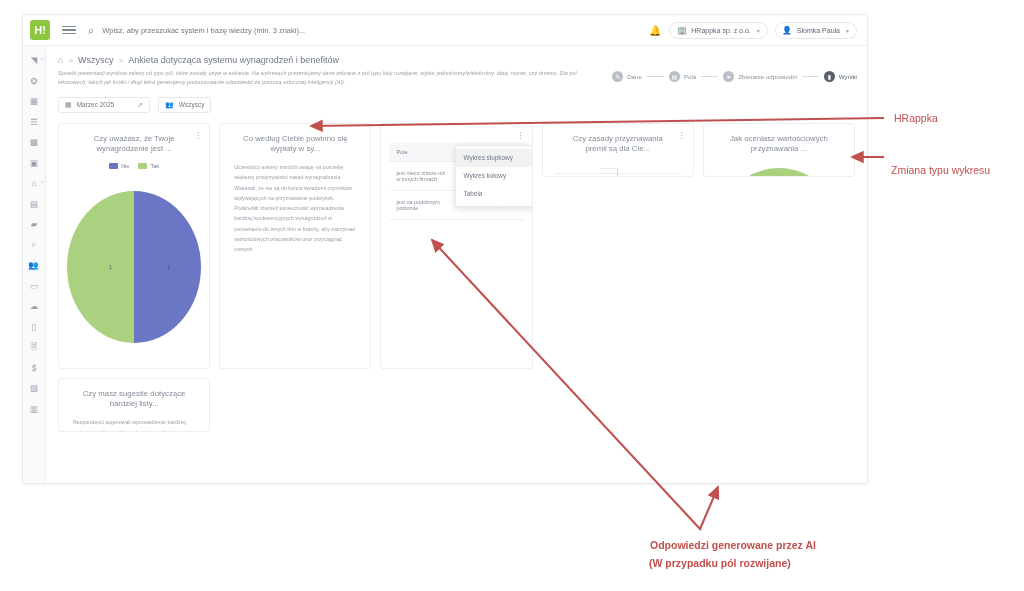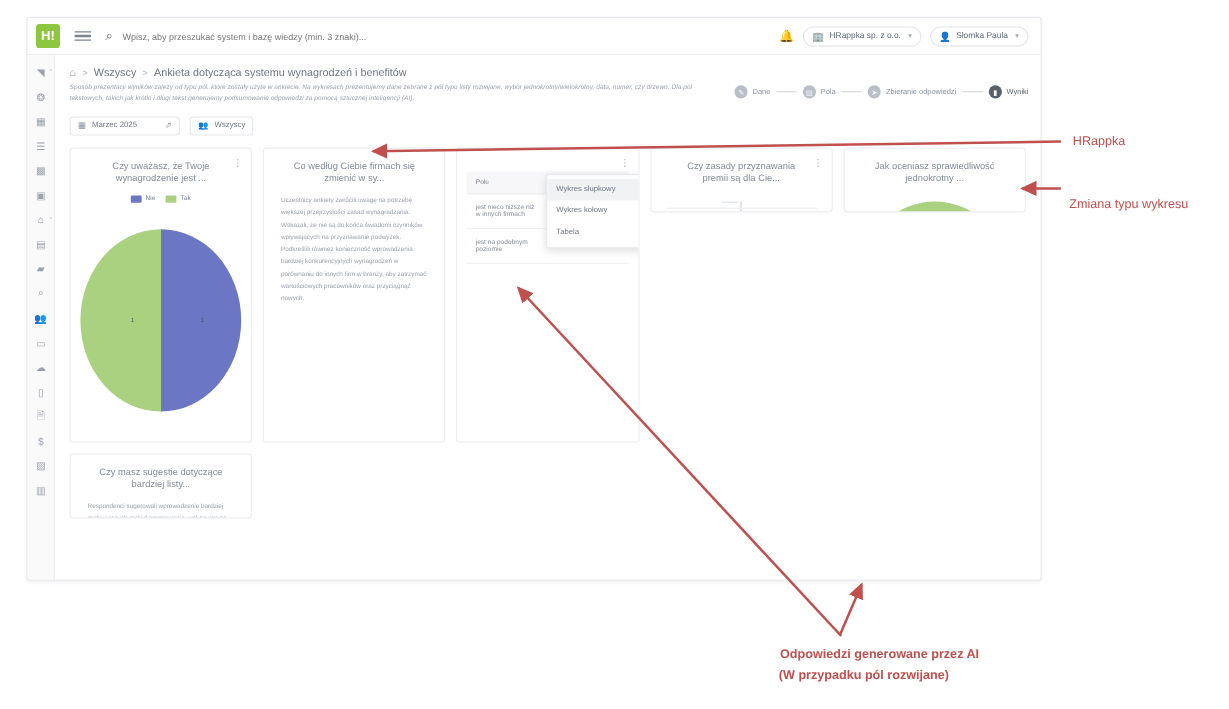--- a/index.html
+++ b/index.html
@@ -315,21 +315,21 @@
           </div>
           <div class="pie-wrap">
             <div class="pie" style="background:conic-gradient(#6b76c4 0deg 180deg, #a9d180 180deg 360deg);">
               <span class="pv" style="left:100px; top:73px;">1</span>
               <span class="pv" style="left:42px; top:73px;">1</span>
             </div>
           </div>
         </div>
 
         <div class="card">
-          <div class="card-title">Co według Ciebie firmach się zmienić w sy...</div>
+          <div class="card-title">Co według Ciebie powinno się wypłaty w sy...</div>
           <div class="ai-text">Uczestnicy ankiety zwrócili uwagę na potrzebę większej przejrzystości zasad wynagradzania. Wskazali, że nie są do końca świadomi czynników wpływających na przyznawanie podwyżek. Podkreślili również konieczność wprowadzenia bardziej konkurencyjnych wynagrodzeń w porównaniu do innych firm w branży, aby zatrzymać wartościowych pracowników oraz przyciągnąć nowych.</div>
         </div>
 
         <div class="card">
           <div class="kebab">⋮</div>
           <div class="menu">
             <div class="mi hov">Wykres słupkowy</div>
             <div class="mi">Wykres kołowy</div>
             <div class="mi">Tabela</div>
           </div>
@@ -357,21 +357,21 @@
         </div>
 
         <div class="card short">
           <div class="card-title">Czy zasady przyznawania premii są dla Cie...</div>
           <div class="kebab">⋮</div>
           <div class="bar-stub"></div>
           <div class="bar-axis"></div>
         </div>
 
         <div class="card short">
-          <div class="card-title">Jak oceniasz sprawiedliwość jednokrotny ...</div>
+          <div class="card-title">Jak oceniasz wartościowych przyznawania ...</div>
           <div class="sgreen"></div>
         </div>
 
         <div class="card short">
           <div class="card-title">Czy masz sugestie dotyczące bardziej listy...</div>
           <div class="ai-text">Respondenci sugerowali wprowadzenie bardziej motywujących metod premiowania, wskazując na pomysł rozbicia rocznych premii na kwartalne wypłaty. Taki system mógłby lepiej nagradzać bieżące osiągnięcia i zwiększać motywację przez cały rok. Ponadto, postulowali o coroczne waloryzacje wynagrodzeń, aby</div>
         </div>
 
       </div>
       <div class="fade"></div>

